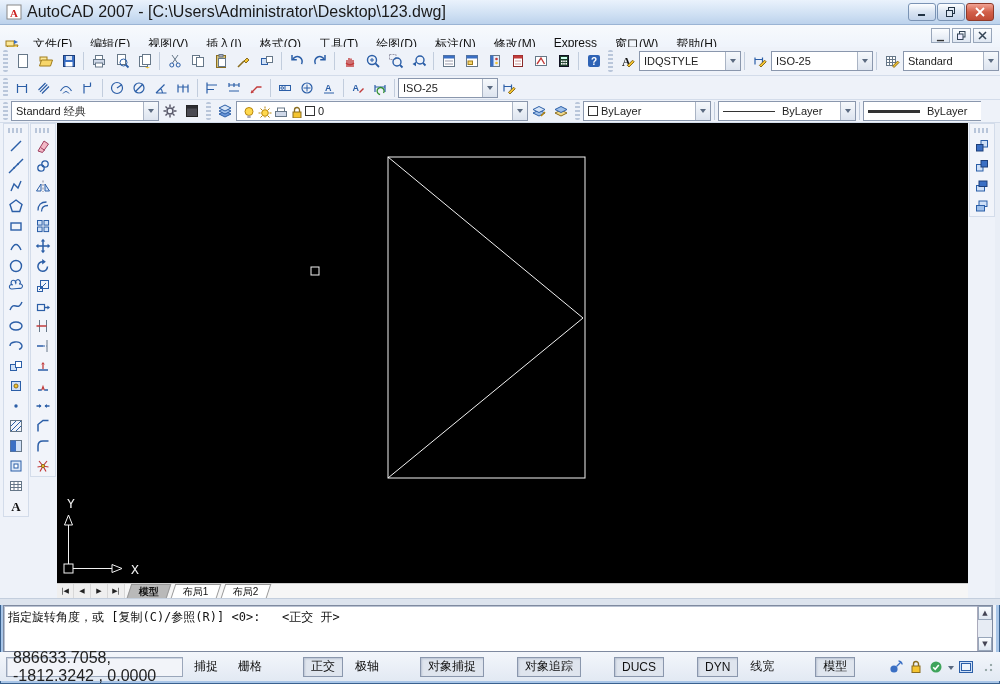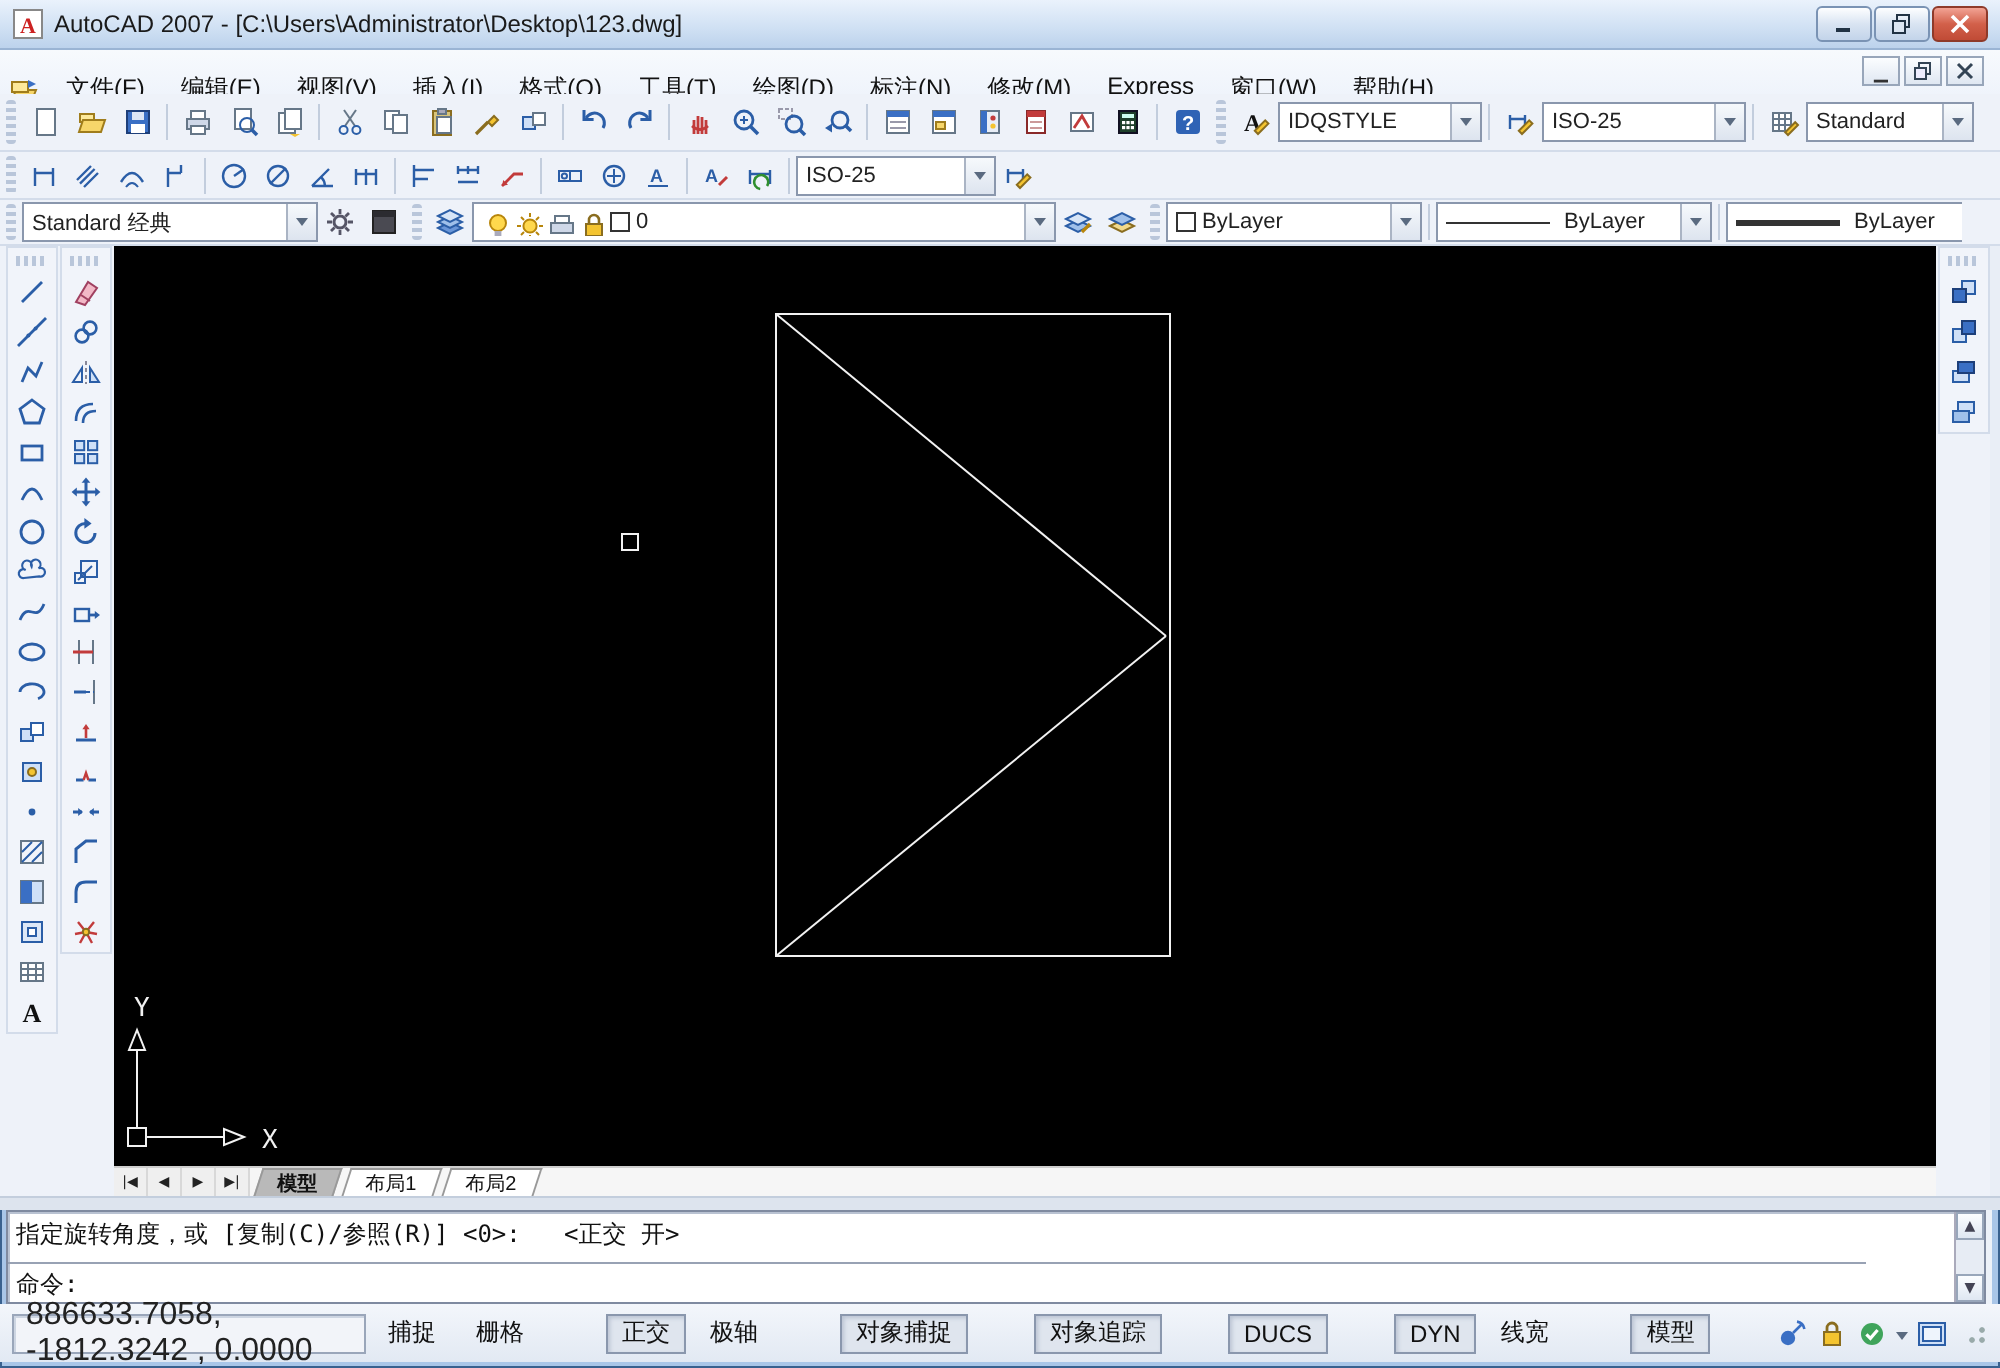--- a/index.html
+++ b/index.html
@@ -7,21 +7,21 @@
   #win {
     position:relative; width:1000px; height:684px; background:#edf2f9; overflow:hidden;
     box-shadow: inset 0 0 0 1px #39618f, inset 0 0 0 4px #a9c6e8;
   }
   .abs { position:absolute; }
 
   
   #titlebar { left:0; top:0; width:1000px; height:25px;
     background:linear-gradient(#eaf2fc,#cfe0f3 60%,#bcd2ec);
     border-bottom:1px solid #9ab4d4; display:flex; align-items:center; padding:0 6px; }
-  #title-text { font-size:12px; color:#1a1a1a; margin-left:5px; }
+  #title-text { font-size:16px; color:#1a1a1a; margin-left:5px; }
   .app-ico { width:16px; height:16px; display:inline-block; }
   #win-controls { position:absolute; right:6px; top:3px; display:flex; gap:1px; }
   .winbtn { width:28px; height:18px; border:1px solid #7a93b4; border-radius:3px;
     background:linear-gradient(#fdfeff,#d9e4f2 50%,#c3d4ea); display:flex; align-items:center; justify-content:center; }
   .winbtn.close { background:linear-gradient(#f2a394,#d2604a 50%,#c04b36); border-color:#8e3a2a; }
 
   
   #menubar { left:0; top:25px; width:1000px; height:40px; background:linear-gradient(#f7fafd,#e9effa);
     border-bottom:1px solid #cdd8e8; display:flex; align-items:center; padding-left:4px; }
   .menu-item { font-size:12px; color:#111; padding:2px 9px; }
@@ -430,21 +430,21 @@
     <span class="tb-sep"></span>
     <span class="tb-btn">
         <span>
           <svg width="16" height="16" viewBox="0 0 16 16">
             <rect x="2.5" y="3.5" width="9" height="9" fill="#fff" stroke="#667788"></rect>
             <path d="M2.5 6.5 H11.5 M2.5 9.5 H11.5 M5.5 3.5 V12.5 M8.5 3.5 V12.5" stroke="#667788"></path>
             <path d="M10 14.5 L15 9.5 l-1.4 -1.4 L8.6 13.1 Z" fill="#f4c430" stroke="#8a6d1f"></path>
           </svg>
         </span>
       </span>
-    <span class="combo" style="width:84px">
+    <span class="combo" style="width:96px">
       <span class="val">Standard</span>
       <span class="drop">
           <span class="tri"></span>
         </span>
     </span>
   </div>
 
   <div class="abs toolbar-row" id="row-dim">
     <span class="grip"></span>
     <span id="dim-icons" style="display:flex;align-items:center">
@@ -1079,21 +1079,20 @@
             </div>
           </div>
       </div>
     </div>
   </div>
 
   <div class="abs" id="splitter"></div>
   <div class="abs" id="cmdwin">
     <div id="cmdtext">
       <div id="cmd-history">指定旋转角度，或 [复制(C)/参照(R)] &lt;0&gt;:   &lt;正交 开&gt;</div>
-      <div id="cmd-prompt">命令:</div>
     </div>
     <div id="cmd-scroll">
       <span class="sc-btn">▲</span>
       <span class="sc-btn">▼</span>
     </div>
   </div>
 
   <div class="abs" id="statusbar">
     <span id="coords">886633.7058, -1812.3242 , 0.0000</span>
     <span id="status-buttons" style="display:flex;gap:4px">

